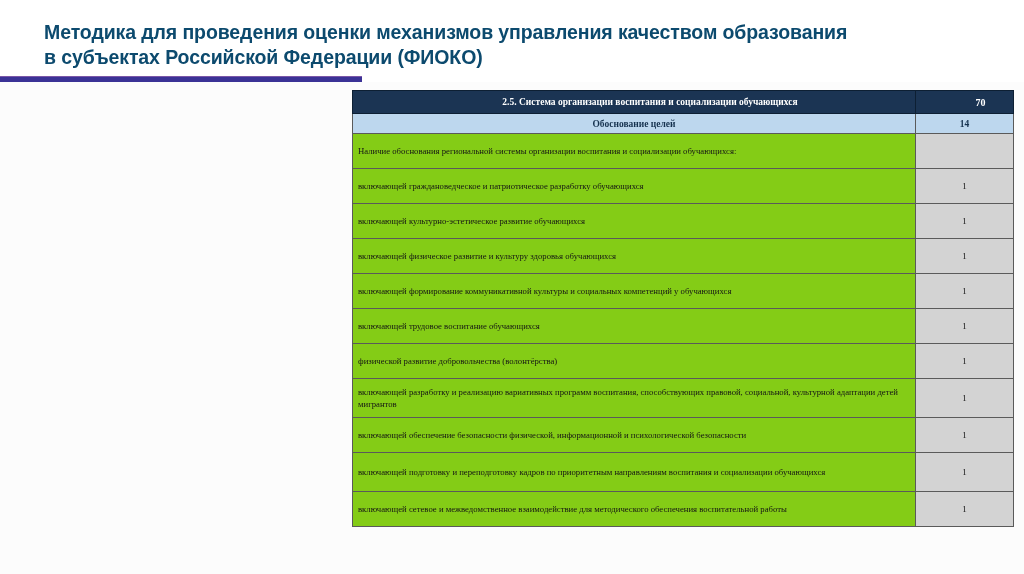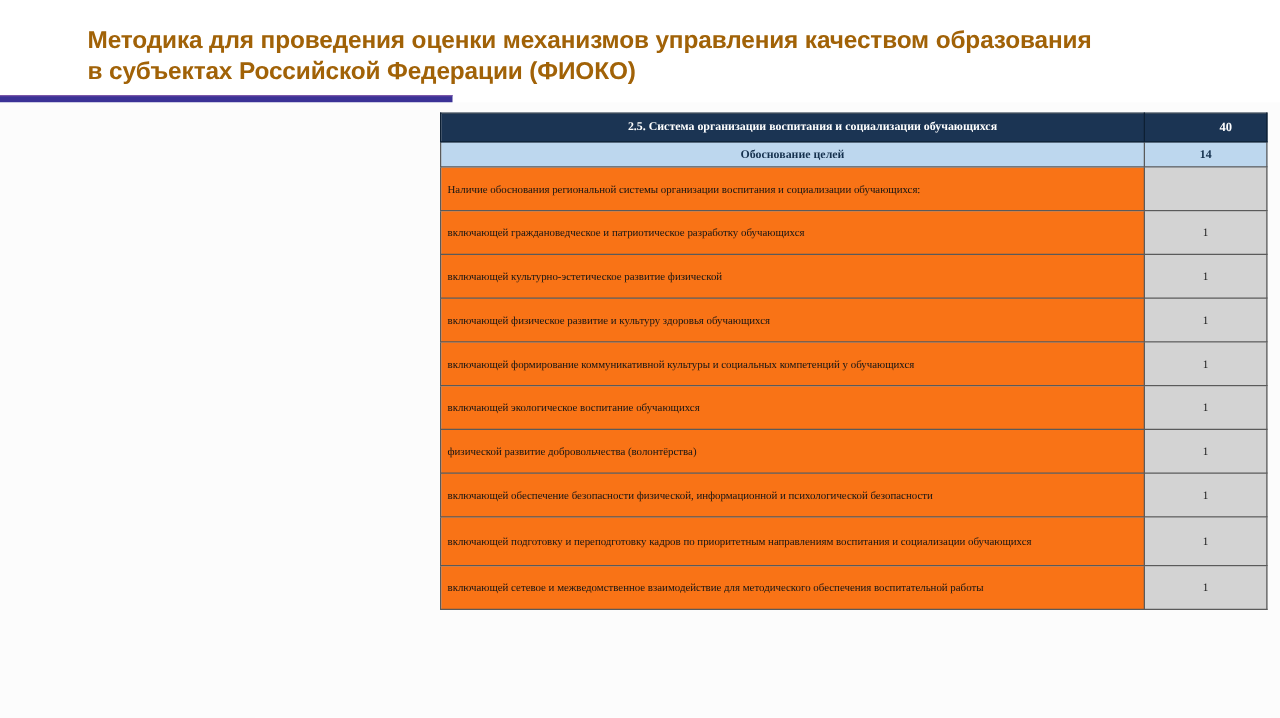--- a/index.html
+++ b/index.html
@@ -22,28 +22,27 @@
     top: 0;
     width: 1024px;
     height: 82px;
     background: #ffffff;
   }
   .slide-title {
     position: absolute;
     left: 44px;
     top: 20px;
     width: 950px;
-    color: #a16207;
+    color: #0c4a6e;
     font-family: "Liberation Sans", sans-serif;
     font-weight: bold;
     font-size: 19.5px;
     line-height: 25px;
     letter-spacing: -0.1px;
     white-space: pre-line;
-    margin-left: 26px;
   }
   .title-underline {
     position: absolute;
     left: 0;
     top: 76px;
     width: 362px;
     height: 6px;
     background: #3b3296;
     border-top: 1px solid #7b57a8;
     box-sizing: border-box;
@@ -103,21 +102,21 @@
     font-weight: bold;
     font-size: 9.5px;
     text-align: center;
     height: 19px;
     border-color: #5a5a5a;
   }
   tr.row-subsection td.cell-score { font-size: 9.5px; }
 
   
   tr.row-item td.cell-text {
-    background: #f97316;
+    background: #84cc16;
     color: #151515;
     font-size: 8.7px;
     line-height: 12.5px;
     text-align: left;
     padding: 3px 4px 3px 5px;
     margin-top: 46px;
   }
   tr.row-item td.cell-score {
     background: #d3d3d3;
     color: #151515;
@@ -139,52 +138,56 @@
 
 <div class="slide-body">
   <table class="score-table">
     <colgroup>
       <col class="c-text">
       <col class="c-score">
     </colgroup>
     <tbody>
       <tr class="row-section">
         <td class="cell-text">2.5. Система организации воспитания и социализации обучающихся</td>
-        <td class="cell-score">40</td>
+        <td class="cell-score">70</td>
       </tr>
       <tr class="row-subsection">
         <td class="cell-text">Обоснование целей</td>
         <td class="cell-score">14</td>
       </tr>
     <tr class="row-item h-single">
           <td class="cell-text">Наличие обоснования региональной системы организации воспитания и социализации обучающихся:</td>
           <td class="cell-score"></td>
         </tr>
         <tr class="row-item h-single">
           <td class="cell-text">включающей граждановедческое и патриотическое разработку обучающихся</td>
           <td class="cell-score">1</td>
         </tr>
         <tr class="row-item h-single">
-          <td class="cell-text">включающей культурно-эстетическое развитие физической</td>
+          <td class="cell-text">включающей культурно-эстетическое развитие обучающихся</td>
           <td class="cell-score">1</td>
         </tr>
         <tr class="row-item h-single">
           <td class="cell-text">включающей физическое развитие и культуру здоровья обучающихся</td>
           <td class="cell-score">1</td>
         </tr>
         <tr class="row-item h-single">
           <td class="cell-text">включающей формирование коммуникативной культуры и социальных компетенций у обучающихся</td>
           <td class="cell-score">1</td>
         </tr>
         <tr class="row-item h-single">
-          <td class="cell-text">включающей экологическое воспитание обучающихся</td>
+          <td class="cell-text">включающей трудовое воспитание обучающихся</td>
           <td class="cell-score">1</td>
         </tr>
         <tr class="row-item h-single">
           <td class="cell-text">физической развитие добровольчества (волонтёрства)</td>
+          <td class="cell-score">1</td>
+        </tr>
+        <tr class="row-item h-double">
+          <td class="cell-text">включающей разработку и реализацию вариативных программ воспитания, способствующих правовой, социальной, культурной адаптации детей мигрантов</td>
           <td class="cell-score">1</td>
         </tr>
         <tr class="row-item h-single">
           <td class="cell-text">включающей обеспечение безопасности физической, информационной и психологической безопасности</td>
           <td class="cell-score">1</td>
         </tr>
         <tr class="row-item h-double">
           <td class="cell-text">включающей подготовку и переподготовку кадров по приоритетным направлениям воспитания и социализации обучающихся</td>
           <td class="cell-score">1</td>
         </tr>

